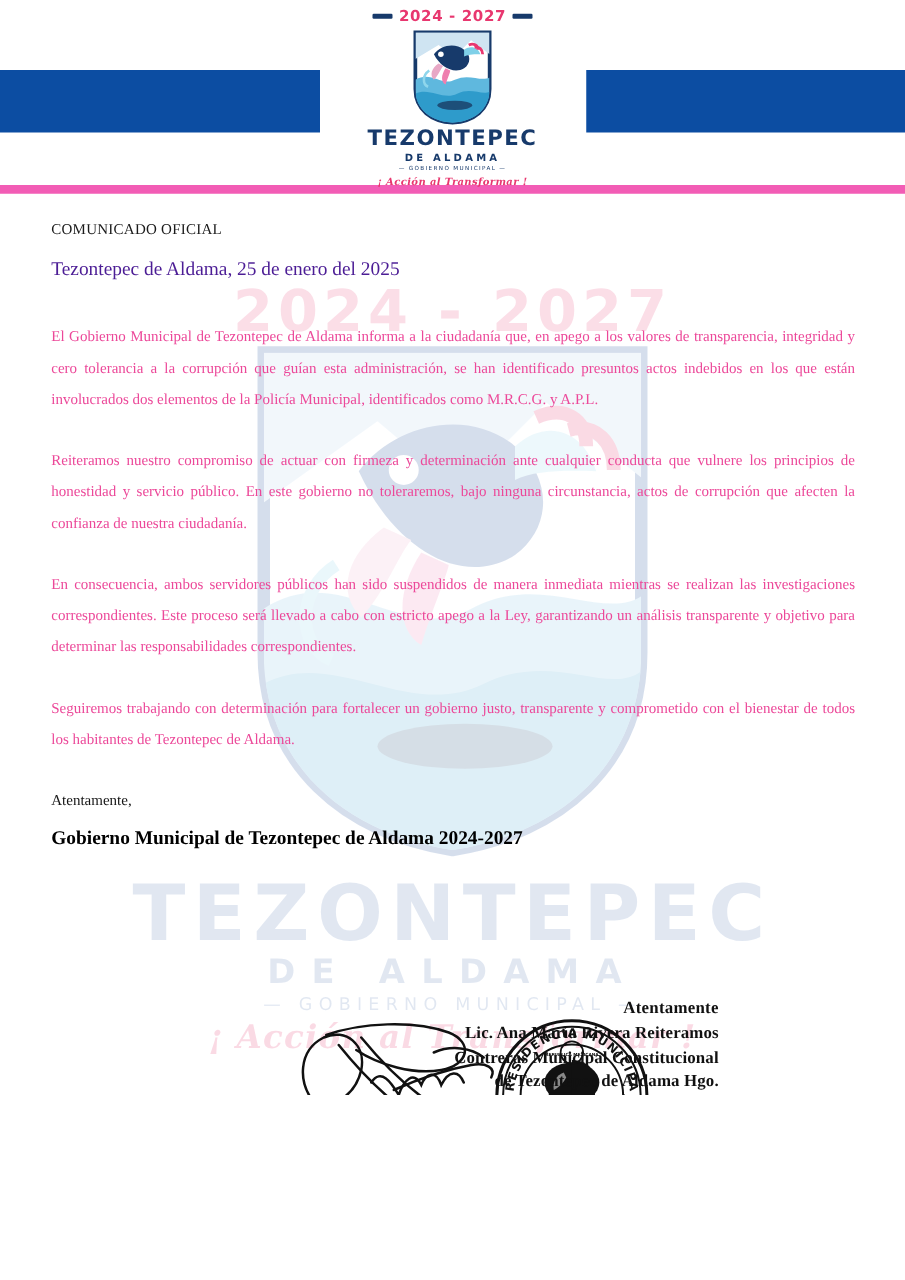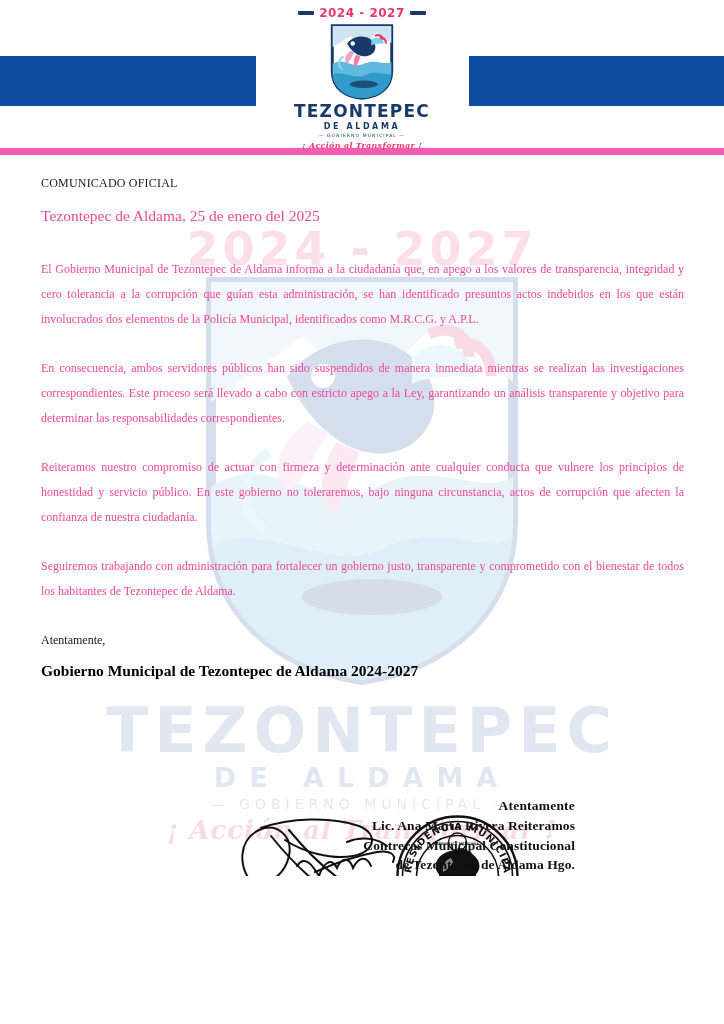--- a/index.html
+++ b/index.html
@@ -131,21 +131,21 @@
   .doc{
     position:absolute;left:41px;top:176px;
     width:643px;
     z-index:3;
   }
   .doc-title{
     font-size:12px;color:#1a1a1a;letter-spacing:.2px;
     margin:0 0 16px 0;
   }
   .doc-date{
-    font-size:15.5px;color:#ec4899;
+    font-size:15.5px;color:#4c1d95;
     margin:0 0 32px 0;
   }
   .para{
     font-size:12px;color:#ec4899;
     text-align:justify;
     line-height:2.08;
     margin:0 0 24px 0;
   }
   .para.last{margin-bottom:30px;}
 
@@ -261,23 +261,23 @@
     <div class="wm-sub">DE ALDAMA</div>
     <div class="wm-gov">— GOBIERNO MUNICIPAL —</div>
     <div class="wm-slogan">¡ Acción al Transformar !</div>
   </div>
 
   <div class="doc">
     <p class="doc-title">COMUNICADO OFICIAL</p>
     <p class="doc-date">Tezontepec de Aldama, 25 de enero del 2025</p>
 
     <p class="para">El Gobierno Municipal de Tezontepec de Aldama informa a la ciudadanía que, en apego a los valores de transparencia, integridad y cero tolerancia a la corrupción que guían esta administración, se han identificado presuntos actos indebidos en los que están involucrados dos elementos de la Policía Municipal, identificados como M.R.C.G. y A.P.L.</p>
+    <p class="para">Reiteramos nuestro compromiso de actuar con firmeza y determinación ante cualquier conducta que vulnere los principios de honestidad y servicio público. En este gobierno no toleraremos, bajo ninguna circunstancia, actos de corrupción que afecten la confianza de nuestra ciudadanía.</p>
     <p class="para">En consecuencia, ambos servidores públicos han sido suspendidos de manera inmediata mientras se realizan las investigaciones correspondientes. Este proceso será llevado a cabo con estricto apego a la Ley, garantizando un análisis transparente y objetivo para determinar las responsabilidades correspondientes.</p>
-    <p class="para">Reiteramos nuestro compromiso de actuar con firmeza y determinación ante cualquier conducta que vulnere los principios de honestidad y servicio público. En este gobierno no toleraremos, bajo ninguna circunstancia, actos de corrupción que afecten la confianza de nuestra ciudadanía.</p>
-    <p class="para last">Seguiremos trabajando con administración para fortalecer un gobierno justo, transparente y comprometido con el bienestar de todos los habitantes de Tezontepec de Aldama.</p>
+    <p class="para last">Seguiremos trabajando con determinación para fortalecer un gobierno justo, transparente y comprometido con el bienestar de todos los habitantes de Tezontepec de Aldama.</p>
 
     <p class="sign-atte">Atentamente,</p>
     <p class="sign-gov">Gobierno Municipal de Tezontepec de Aldama 2024-2027</p>
   </div>
 
   <div class="sig-block">
     <p class="sig-atte">Atentamente</p>
 
     <div class="sig-area">
       <svg class="sig-scribble" viewBox="0 0 200 86">

